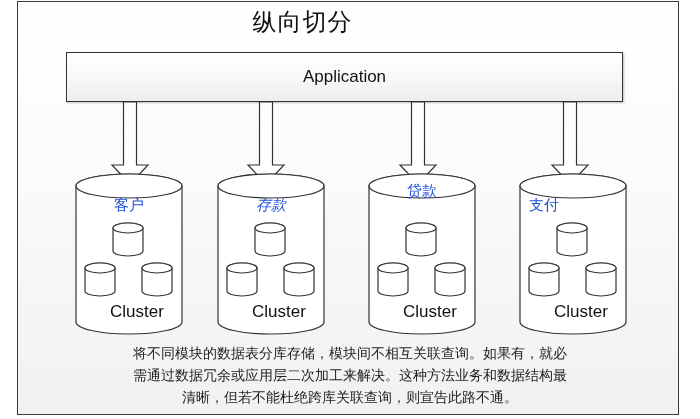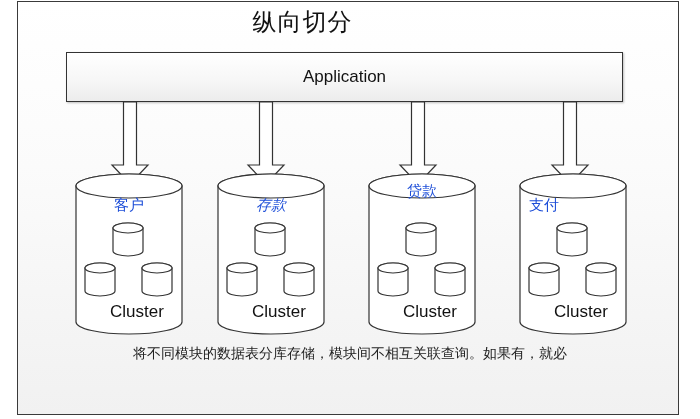--- a/index.html
+++ b/index.html
@@ -136,13 +136,15 @@
   <div class="db-label" id="dbl2" style="left: 382px; top: 182px;">贷款</div>
   <div class="db-label" id="dbl3" style="left: 504px; top: 196px;">支付</div>
   <div class="cluster-label" id="cl0" style="left: 76px; top: 302px;">Cluster</div>
   <div class="cluster-label" id="cl1" style="left: 218px; top: 302px;">Cluster</div>
   <div class="cluster-label" id="cl2" style="left: 369px; top: 302px;">Cluster</div>
   <div class="cluster-label" id="cl3" style="left: 520px; top: 302px;">Cluster</div>
 </div>
 
 <div class="caption">
   <div>将不同模块的数据表分库存储，模块间不相互关联查询。如果有，就必</div>
+  <div>需通过数据冗余或应用层二次加工来解决。这种方法业务和数据结构最</div>
+  <div>清晰，但若不能杜绝跨库关联查询，则宣告此路不通。</div>
 </div>
 
 </body></html>

